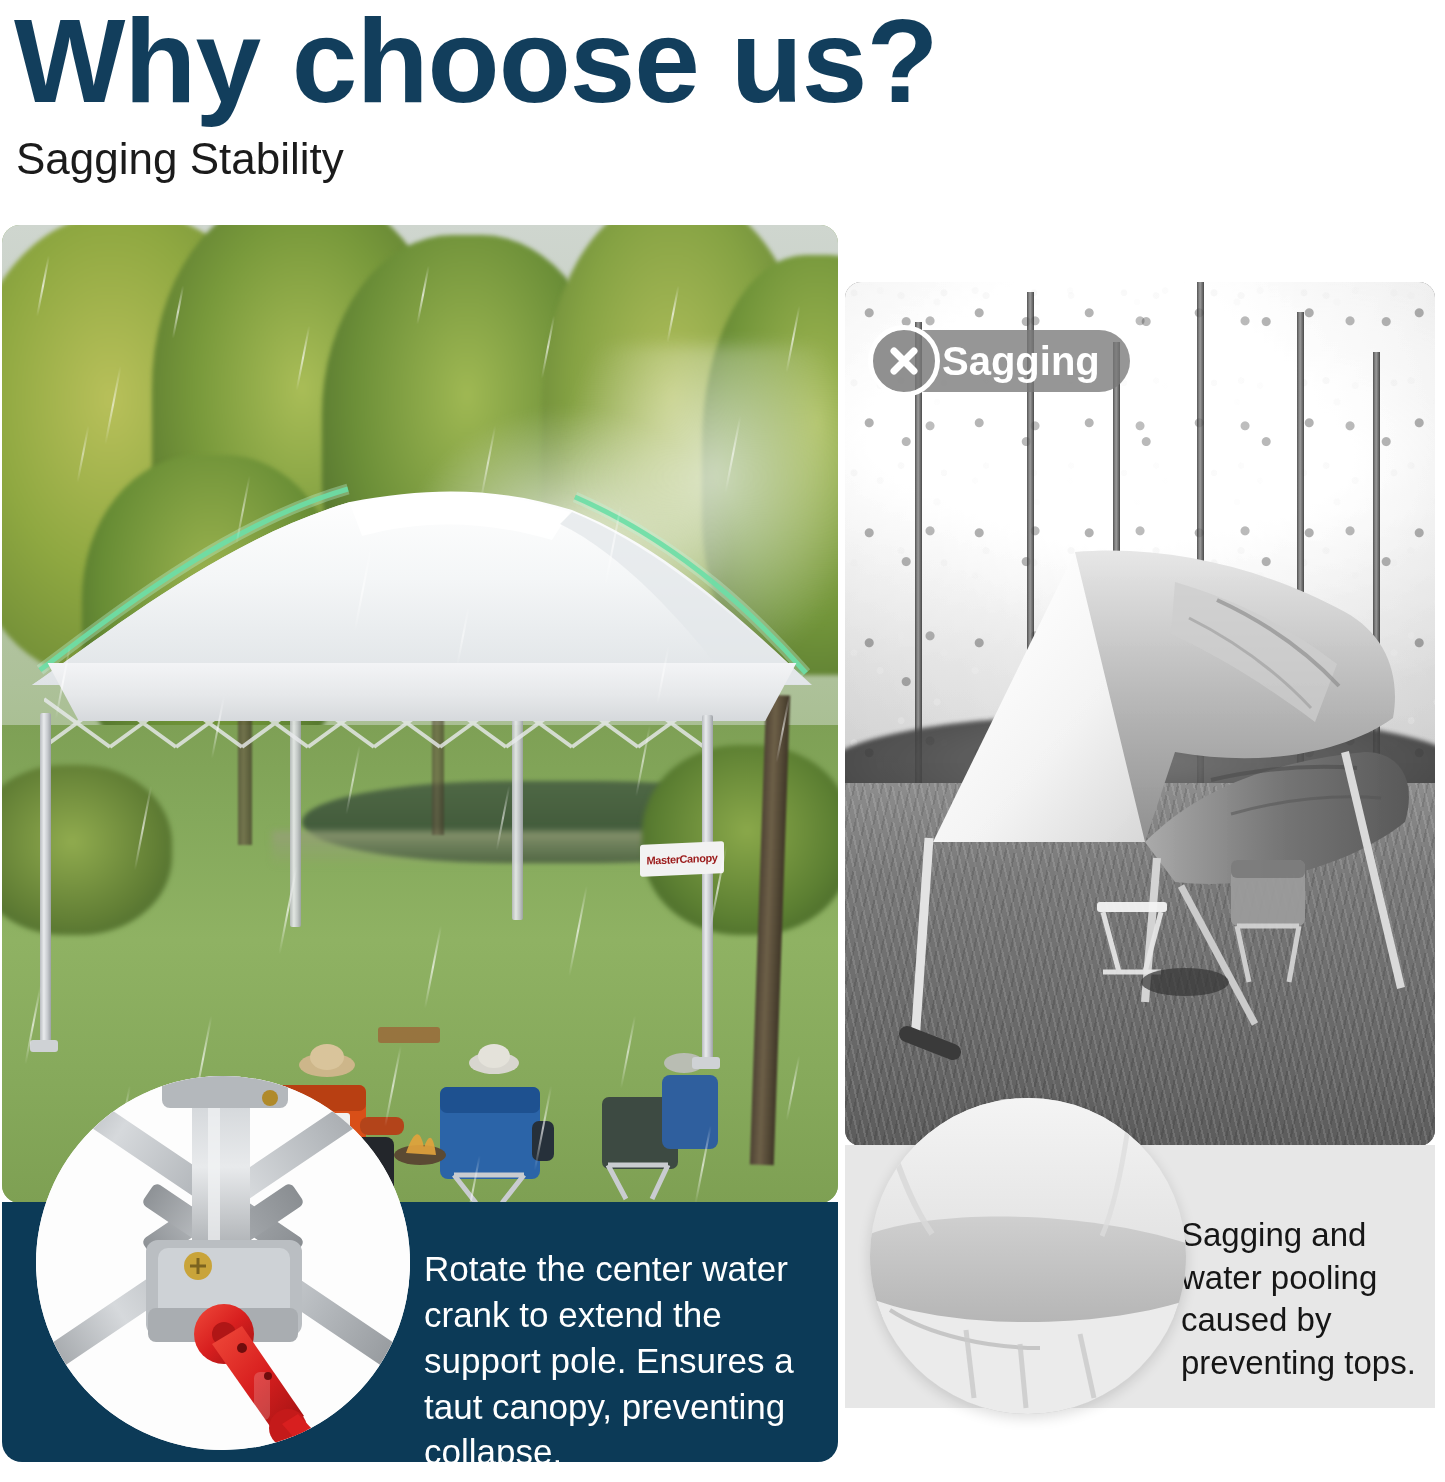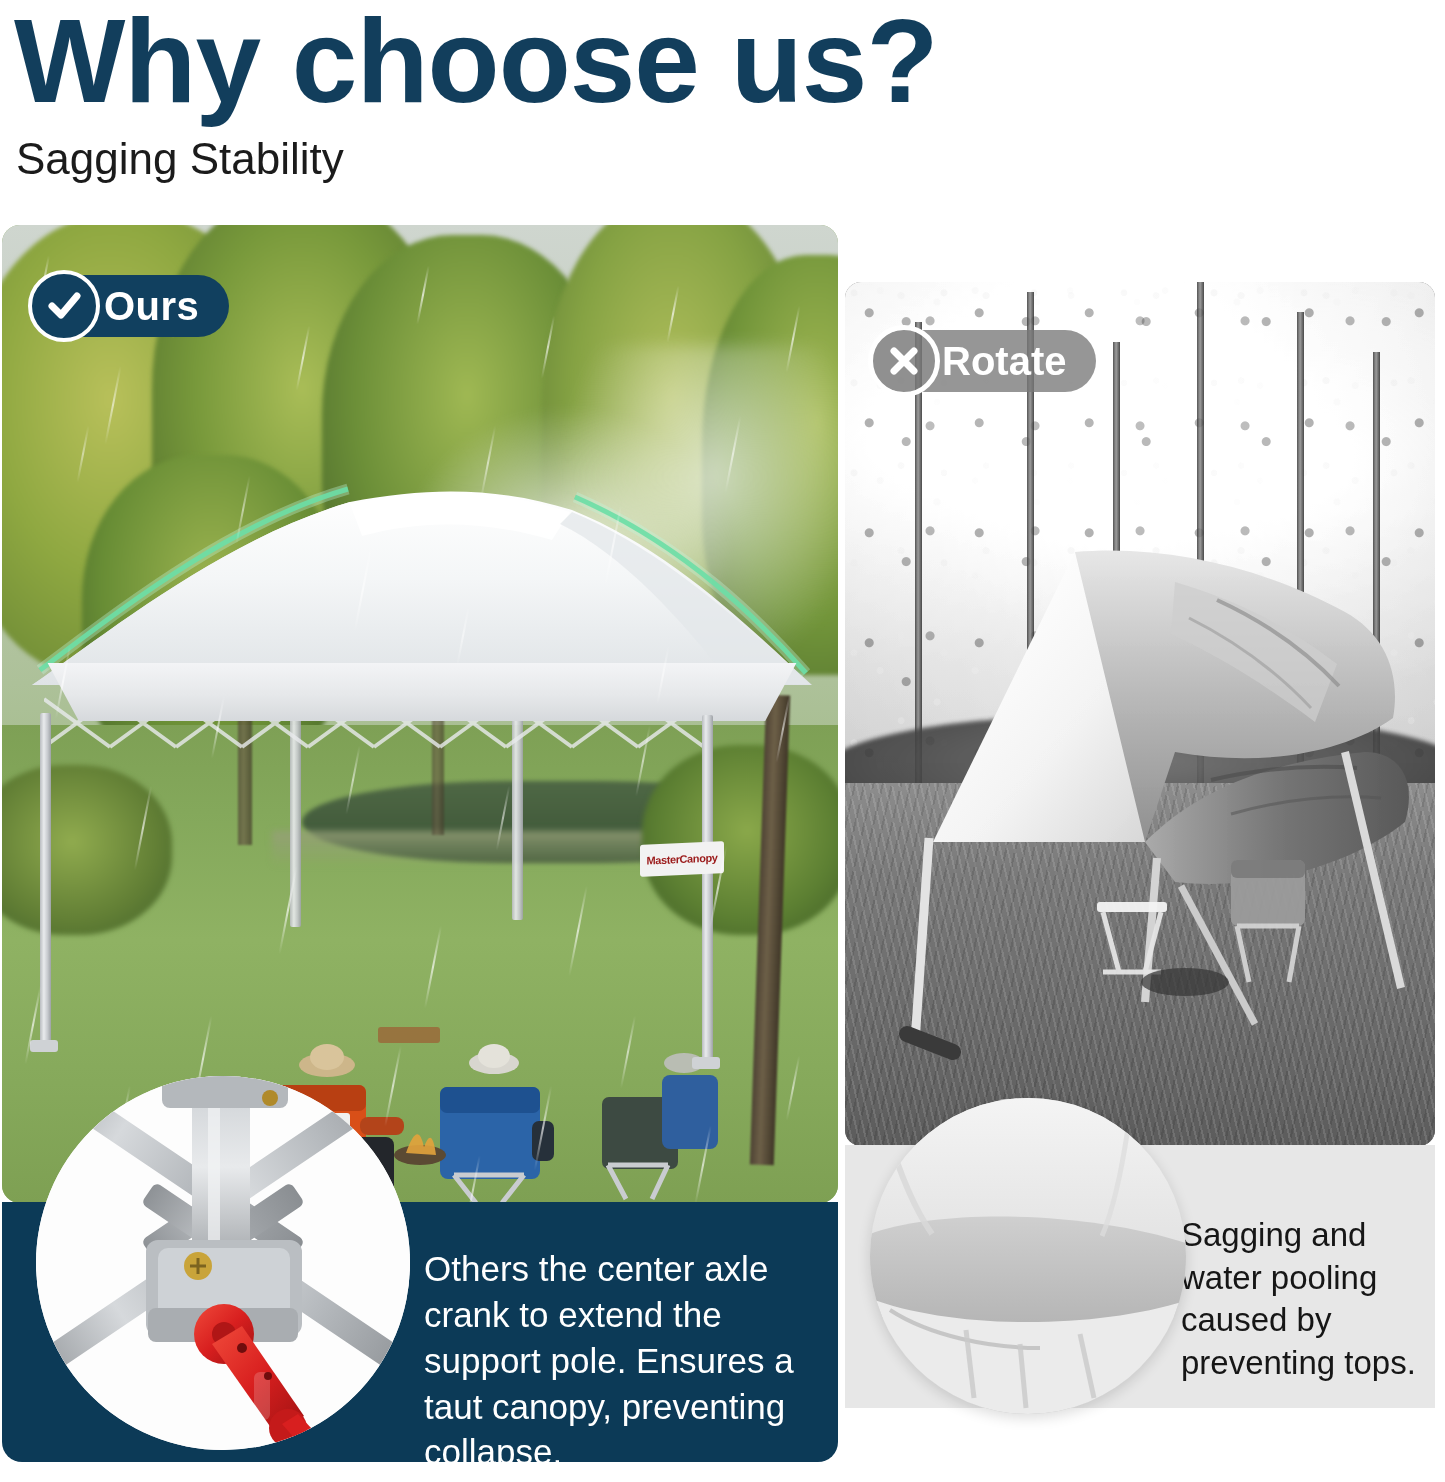--- a/index.html
+++ b/index.html
@@ -375,28 +375,20 @@
         <i style="left:625px; top:790px; height:74px; opacity:.62"></i>
         <i style="left:700px; top:900px; height:80px; opacity:.68"></i>
         <i style="left:790px; top:830px; height:66px; opacity:.6"></i>
         <i style="left:80px; top:200px; height:58px; opacity:.5"></i>
         <i style="left:460px; top:380px; height:62px; opacity:.5"></i>
         <i style="left:660px; top:420px; height:60px; opacity:.5"></i>
       </div>
     </div>
   </div>
 
-  <div class="badge badge-ours">
-    <div class="mark mark-check">
-      <svg width="40" height="40" viewBox="0 0 40 40">
-        <path d="M8 20 L17 29 L33 10" stroke="#ffffff" stroke-width="7" fill="none" stroke-linecap="round" stroke-linejoin="round"></path>
-      </svg>
-    </div>
-    <span class="badge-label">Ours</span>
-  </div>
 
   <div class="panel-right">
     <div class="scene-r">
       <div class="forest-r"></div>
       <div class="forest-tex"></div>
       <div class="tr-r" style="left:70px;  top:40px;  height:500px;"></div>
       <div class="tr-r" style="left:182px; top:10px;  height:540px;"></div>
       <div class="tr-r" style="left:268px; top:60px;  height:470px;"></div>
       <div class="tr-r" style="left:352px; top:0px;   height:560px;"></div>
       <div class="tr-r" style="left:452px; top:30px;  height:520px;"></div>
@@ -457,25 +449,25 @@
       </div>
     </div>
   </div>
 
   <div class="badge badge-others">
     <div class="mark mark-x">
       <svg width="40" height="40" viewBox="0 0 40 40">
         <path d="M10 10 L30 30 M30 10 L10 30" stroke="#ffffff" stroke-width="7" fill="none" stroke-linecap="round"></path>
       </svg>
     </div>
-    <span class="badge-label">Rotate</span>
+    <span class="badge-label">Sagging</span>
   </div>
 
   <div class="navy-bar"></div>
-  <div class="caption-left">Others the center axle crank to extend the support pole. Ensures a taut canopy, preventing collapse.</div>
+  <div class="caption-left">Rotate the center water crank to extend the support pole. Ensures a taut canopy, preventing collapse.</div>
 
   <div class="inset-left">
     <svg viewBox="0 0 374 374">
       <defs>
         <linearGradient id="metal" x1="0" y1="0" x2="1" y2="0">
           <stop offset="0" stop-color="#8e9296"></stop>
           <stop offset="0.35" stop-color="#d6d9dc"></stop>
           <stop offset="0.62" stop-color="#b6babe"></stop>
           <stop offset="1" stop-color="#8a8e92"></stop>
         </linearGradient>

